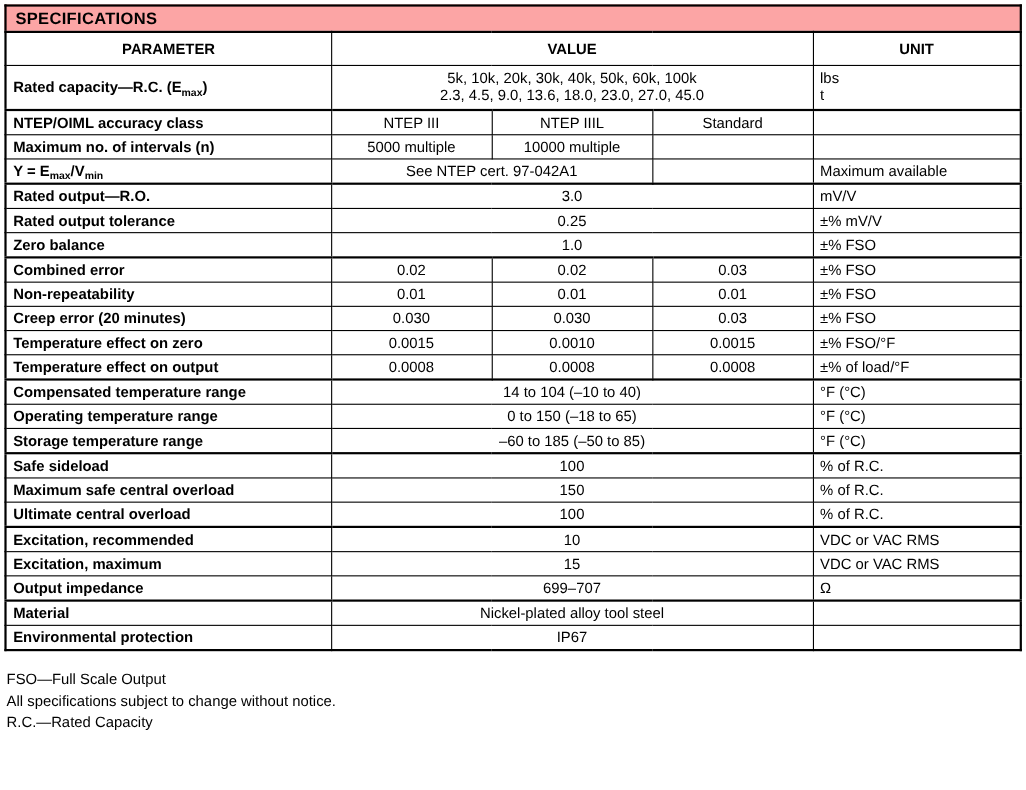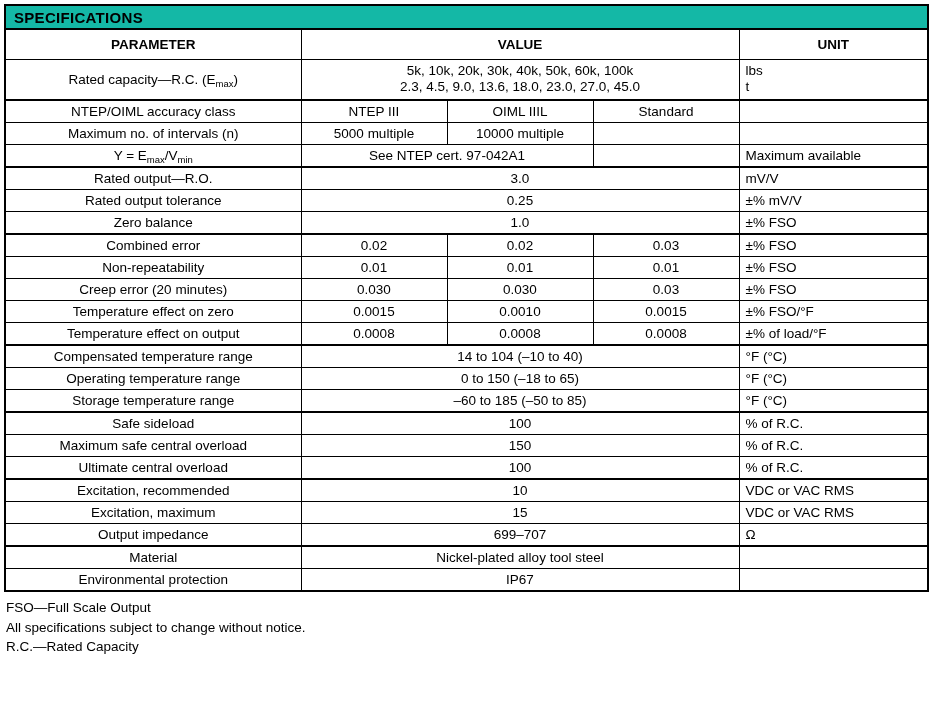--- a/index.html
+++ b/index.html
@@ -17,21 +17,21 @@
   .sheet {
     position: relative;
     width: 933px;
     height: 718px;
     box-sizing: border-box;
     padding: 4px 4px 0 4px;
   }
   .spec-title-bar {
     border: 2px solid #000;
     border-bottom: none;
-    background: #14b8a6;
+    background: #fca5a5;
     height: 24px;
     line-height: 24px;
     padding-left: 8px;
     font-weight: bold;
     font-size: 15px;
     letter-spacing: 0.3px;
     box-sizing: border-box;
   }
   table.spec {
     border-collapse: collapse;
@@ -52,43 +52,43 @@
   .col-v3 { width: 146px; }
   .col-unit { width: 189px; }
 
   thead th {
     text-align: center;
     font-weight: bold;
     font-size: 13.5px;
     height: 30px;
   }
   td.param {
-    text-align: center;
-    font-weight: normal;
+    text-align: left;
+    font-weight: bold;
     white-space: nowrap;
   }
   td.val {
     text-align: center;
   }
   td.unit {
   }
   tr.group-top td {
     border-top: 2px solid #000;
   }
   sub {
     font-size: 9.5px;
     vertical-align: baseline;
     position: relative;
     top: 3px;
   }
   .twoline {
     line-height: 1.25;
   }
   .footnotes {
-    margin-top: 6px;
+    margin-top: 16px;
     font-size: 13.5px;
     line-height: 1.45;
     padding-left: 2px;
   }
   .footnotes div { white-space: nowrap; }
 </style>
 </head>
 <body>
 
 <div class="sheet">
@@ -120,21 +120,21 @@
         </td>
         <td class="unit twoline">
           <div>lbs</div>
           <div>t</div>
         </td>
       </tr>
 
       <tr class="group-top">
         <td class="param">NTEP/OIML accuracy class</td>
         <td class="val">NTEP III</td>
-        <td class="val">OIML IIIL</td>
+        <td class="val">NTEP IIIL</td>
         <td class="val">Standard</td>
         <td class="unit"></td>
       </tr>
 
       <tr>
         <td class="param">Maximum no. of intervals (n)</td>
         <td class="val">5000 multiple</td>
         <td class="val">10000 multiple</td>
         <td class="val"></td>
         <td class="unit"></td>

